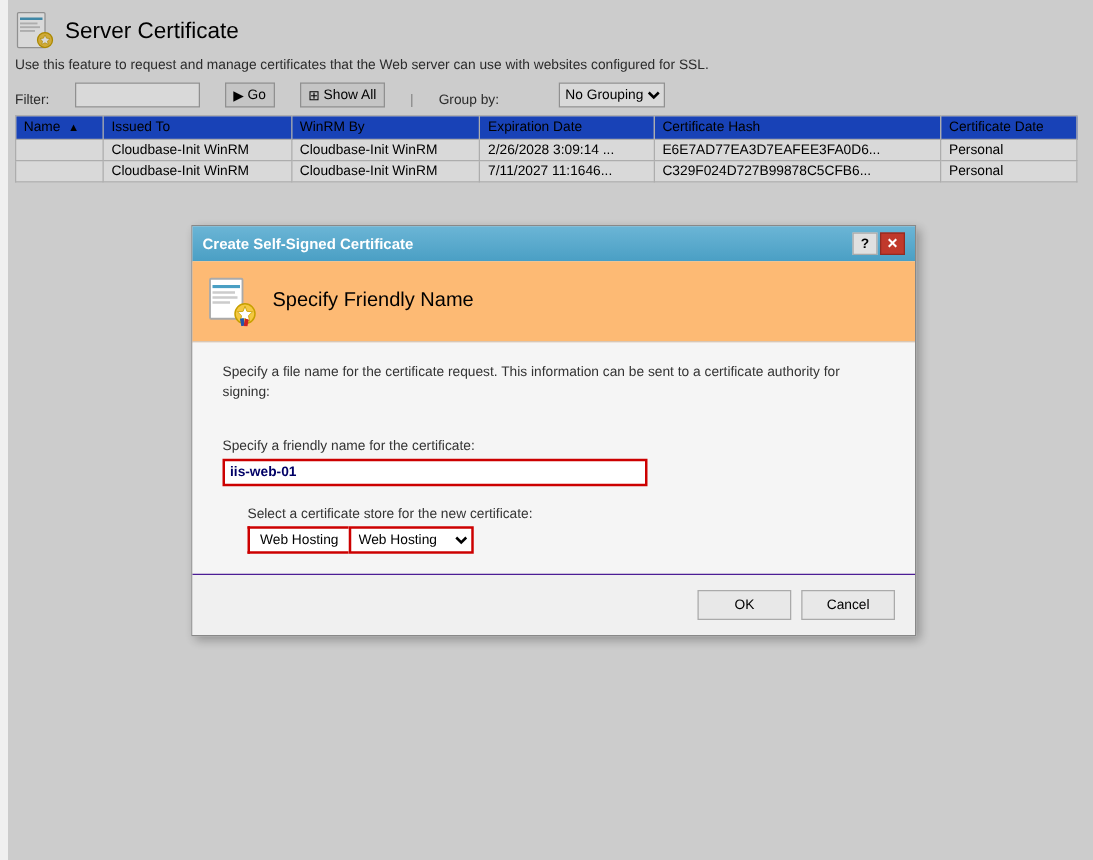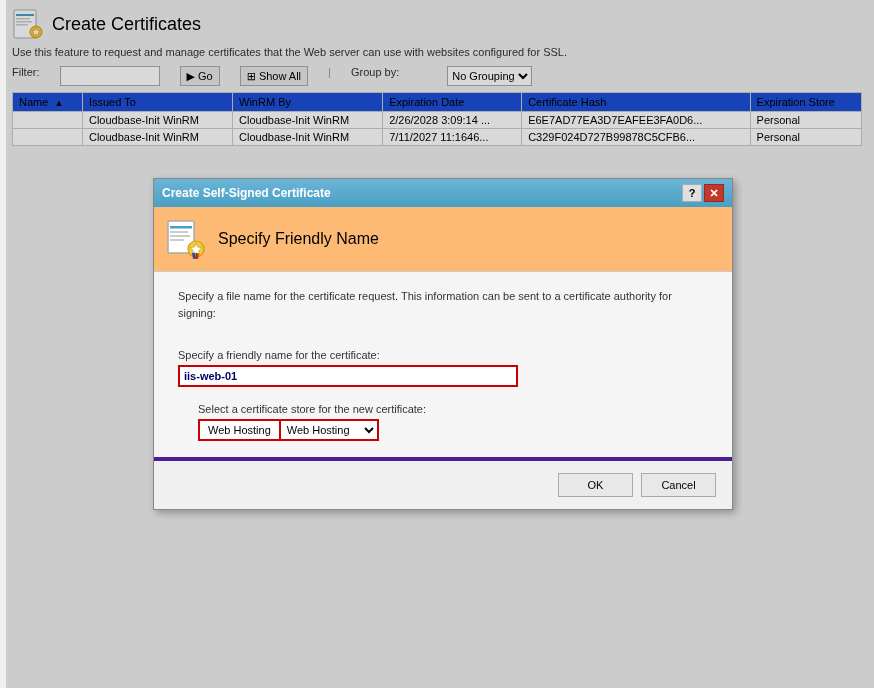--- a/index.html
+++ b/index.html
@@ -37,21 +37,21 @@
 
     .description {
       font-size: 11px;
       color: #333;
       margin-bottom: 8px;
     }
 
     
     .filter-bar {
       display: flex;
-      align-items: flex-start;
+      align-items: flex-end;
       gap: 20px;
       margin-bottom: 6px;
     }
     .filter-label { font-size: 11px; color: #333; }
     .filter-input {
       width: 100px;
       height: 20px;
       border: 1px solid #aaa;
       font-size: 11px;
       padding: 0 2px;
@@ -252,21 +252,21 @@
       font-size: 11px;
       background: #fff;
       padding: 0 2px;
       width: 100px;
     }
 
     
     .dialog-footer {
       padding: 12px 16px;
       background: #f0f0f0;
-      border-top: 4px solid #4c1d95;
+      border-top: 1px solid #4c1d95;
       display: flex;
       justify-content: flex-end;
       gap: 8px;
     }
 
     .footer-btn {
       min-width: 75px;
       height: 24px;
       padding: 0 16px;
       font-size: 11px;
@@ -286,21 +286,21 @@
       <svg width="32" height="32" viewBox="0 0 32 32" xmlns="http://www.w3.org/2000/svg">
         <rect x="2" y="2" width="22" height="28" rx="1" fill="#fff" stroke="#aaa" stroke-width="1"></rect>
         <rect x="4" y="6" width="18" height="2" fill="#4a9fc4"></rect>
         <rect x="4" y="10" width="14" height="1.5" fill="#ccc"></rect>
         <rect x="4" y="13" width="16" height="1.5" fill="#ccc"></rect>
         <rect x="4" y="16" width="12" height="1.5" fill="#ccc"></rect>
         <circle cx="24" cy="24" r="6" fill="#f5c842" stroke="#c8a000" stroke-width="1"></circle>
         <polygon points="24,20 25.2,22.5 28,22.9 26,24.8 26.5,27.5 24,26.2 21.5,27.5 22,24.8 20,22.9 22.8,22.5" fill="#fff" stroke="#c8a000" stroke-width="0.5"></polygon>
       </svg>
     </div>
-    <h1 class="page-title">Create Certificates</h1>
+    <h1 class="page-title">Server Certificate</h1>
   </div>
 
   <p class="description">Use this feature to request and manage certificates that the Web server can use with websites configured for SSL.</p>
 
   <div class="filter-bar">
     <span class="filter-label">Filter:</span>
     <input class="filter-input" type="text" value="" style="">
     <button class="go-btn">
       <span>▶</span>
       <span>Go</span>
@@ -329,21 +329,21 @@
         <th>
           <span>WinRM By</span>
         </th>
         <th>
           <span>Expiration Date</span>
         </th>
         <th>
           <span>Certificate Hash</span>
         </th>
         <th>
-          <span>Expiration Store</span>
+          <span>Certificate Date</span>
         </th>
       </tr>
     </thead>
     <tbody id="cert-table-body">
     <tr>
           <td></td>
           <td>Cloudbase-Init WinRM</td>
           <td>Cloudbase-Init WinRM</td>
           <td>2/26/2028 3:09:14 ...</td>
           <td>E6E7AD77EA3D7EAFEE3FA0D6...</td>

